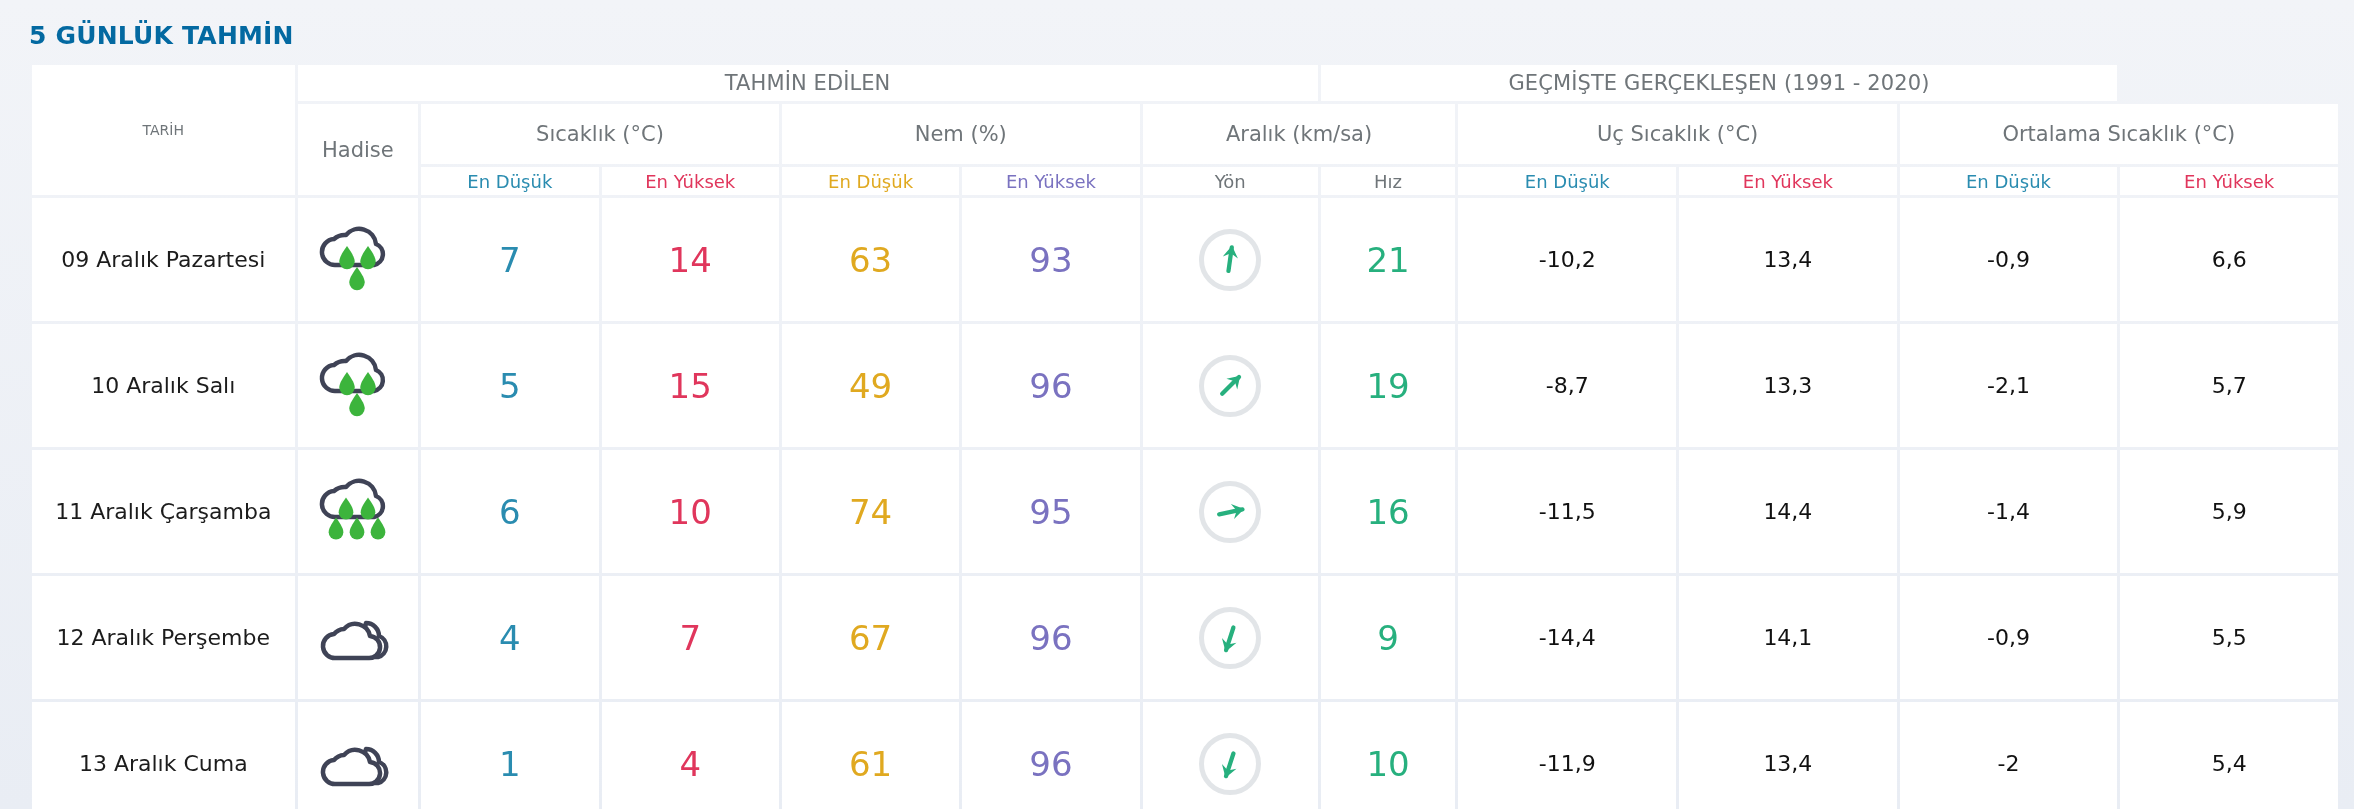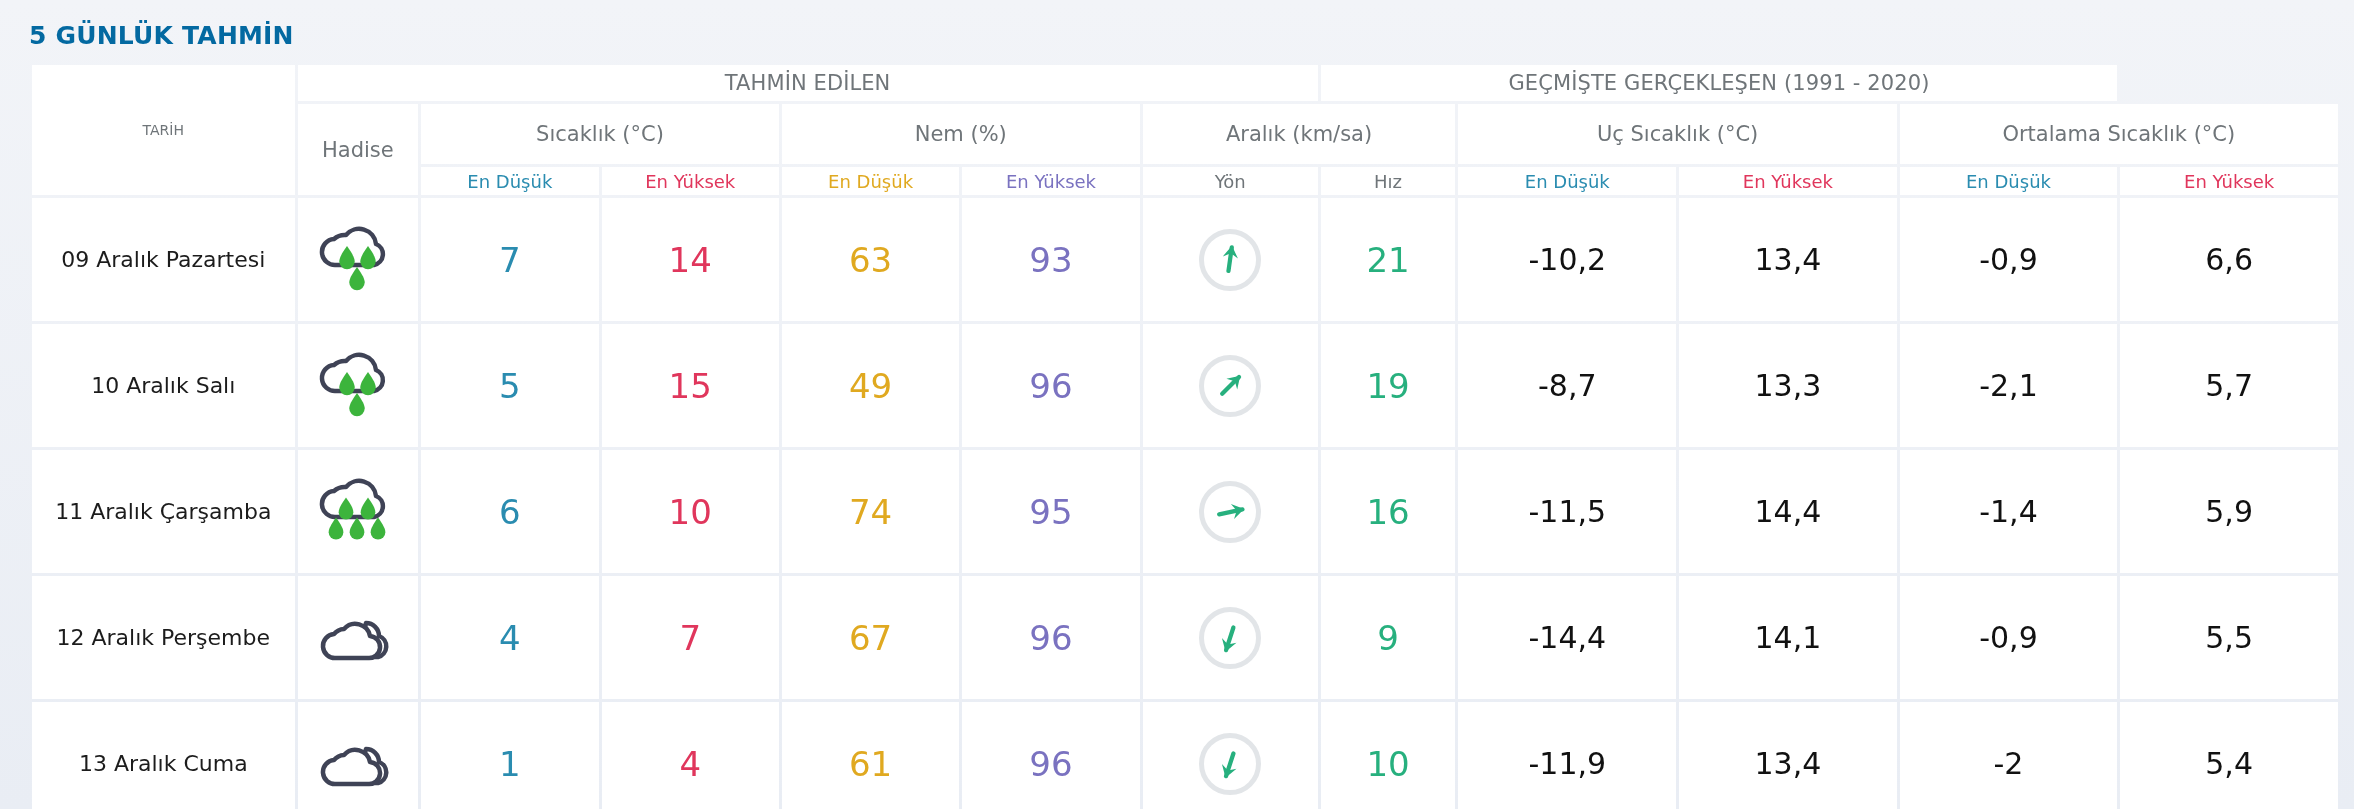--- a/index.html
+++ b/index.html
@@ -95,21 +95,21 @@
   tbody tr { height: 123px; }
 
   td.date-cell {
     font-size: 22px;
     color: #1c1c1c;
   }
   td.num {
     font-size: 34px;
   }
   td.num.small {
-    font-size: 30px;
+    font-size: 22px;
     color: #111111;
   }
   td.hadise-cell { padding: 0; }
 
   .icon-box {
     display: flex;
     align-items: center;
     justify-content: center;
     height: 100%;
   }

